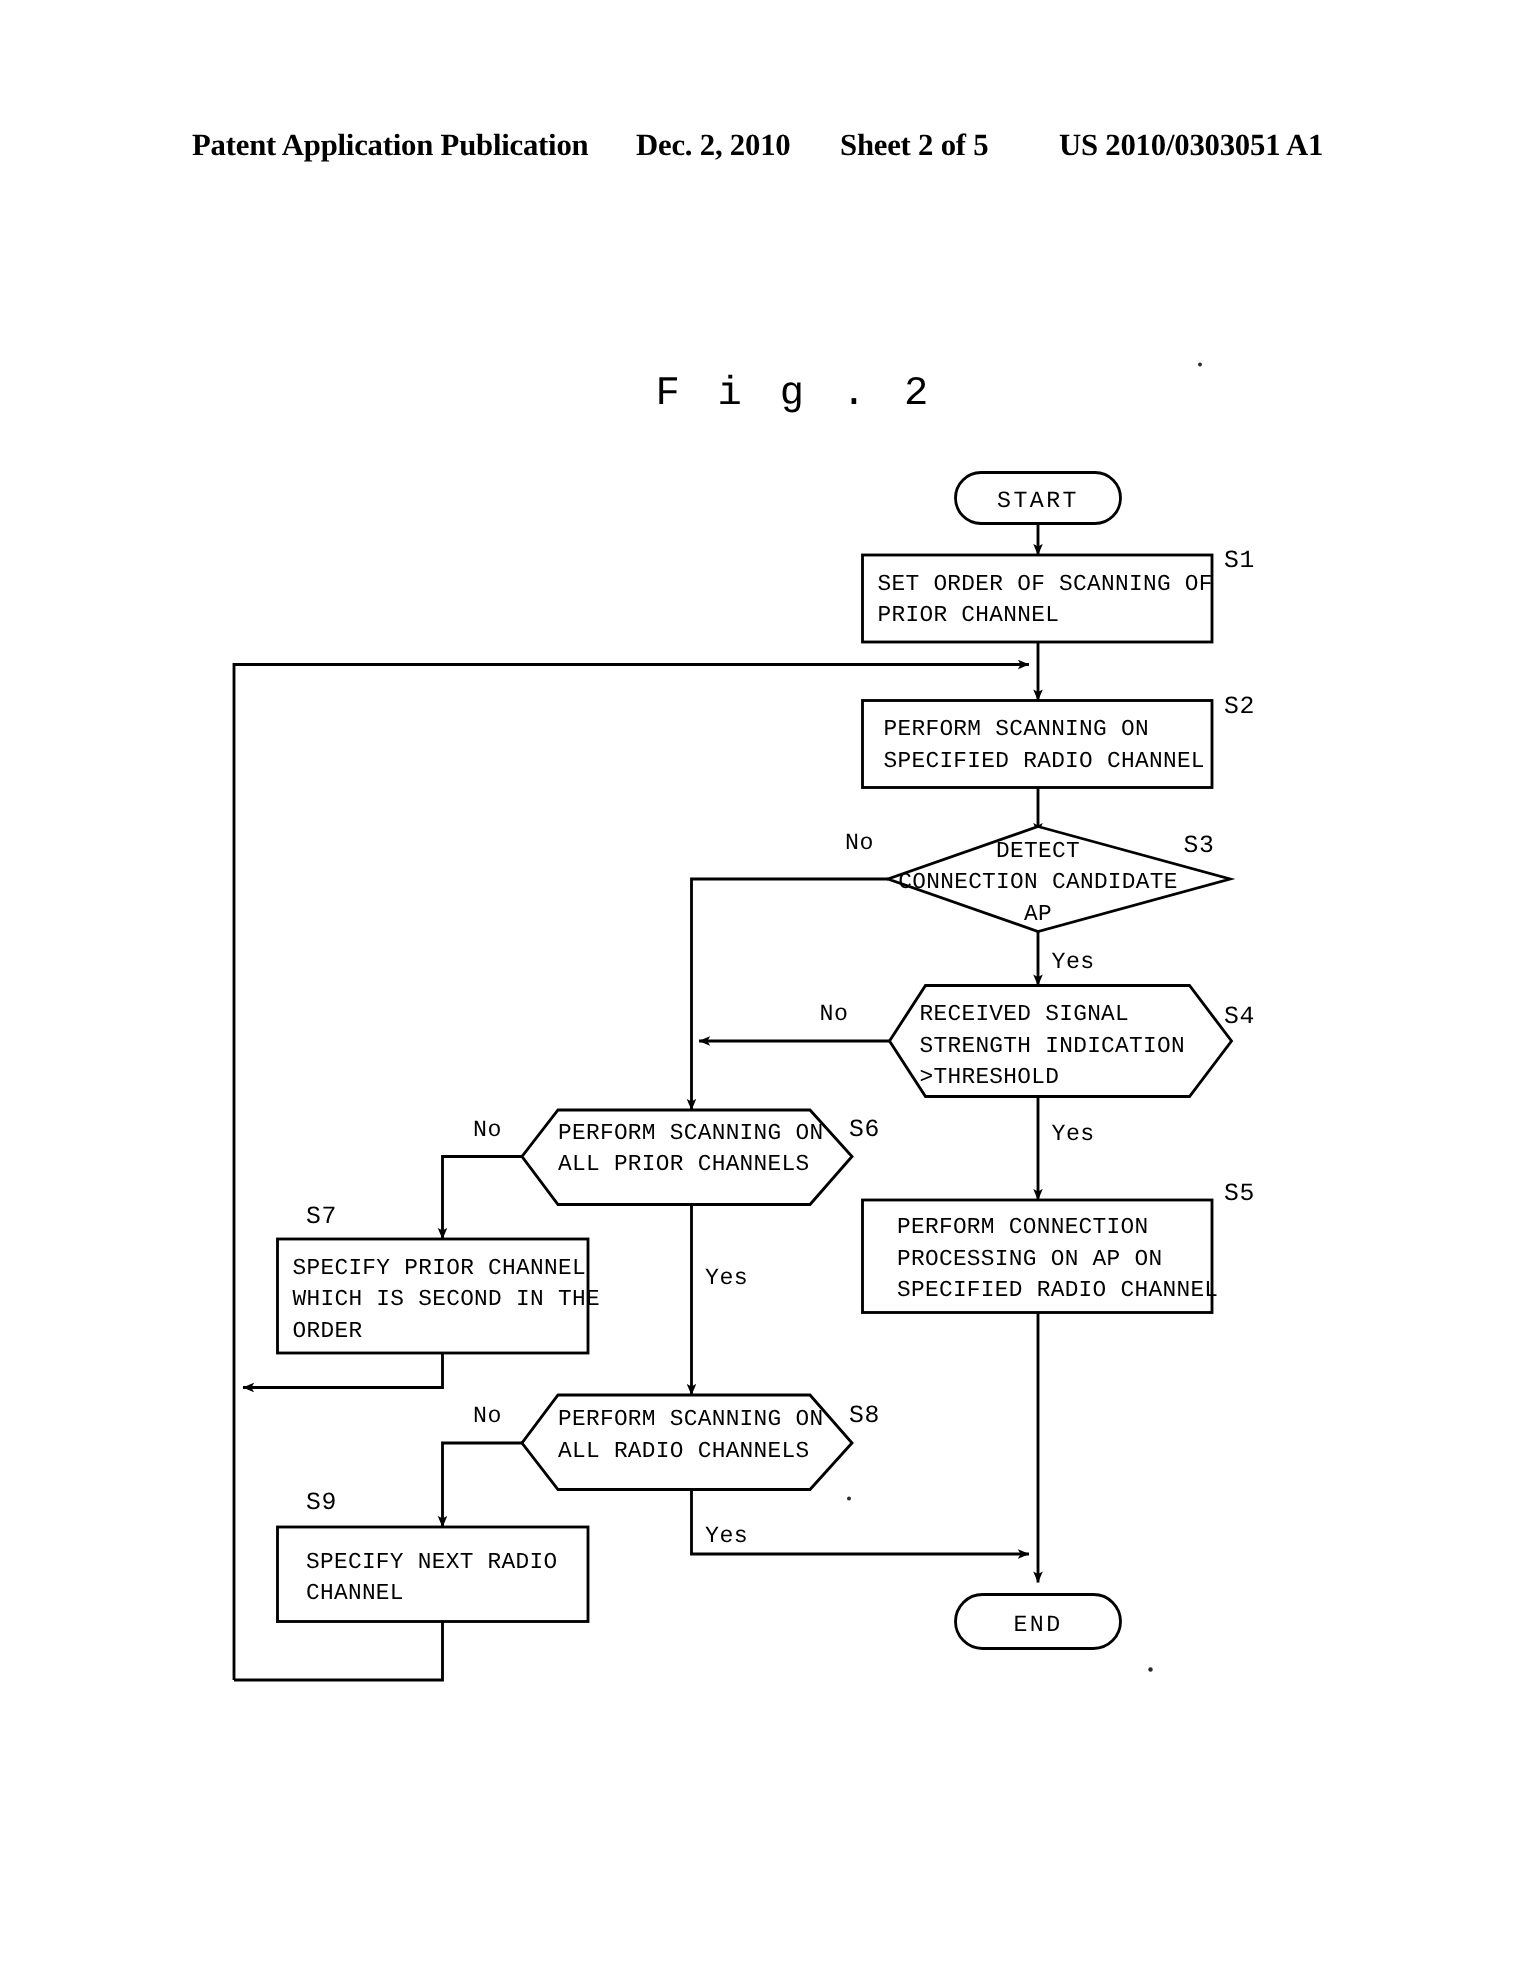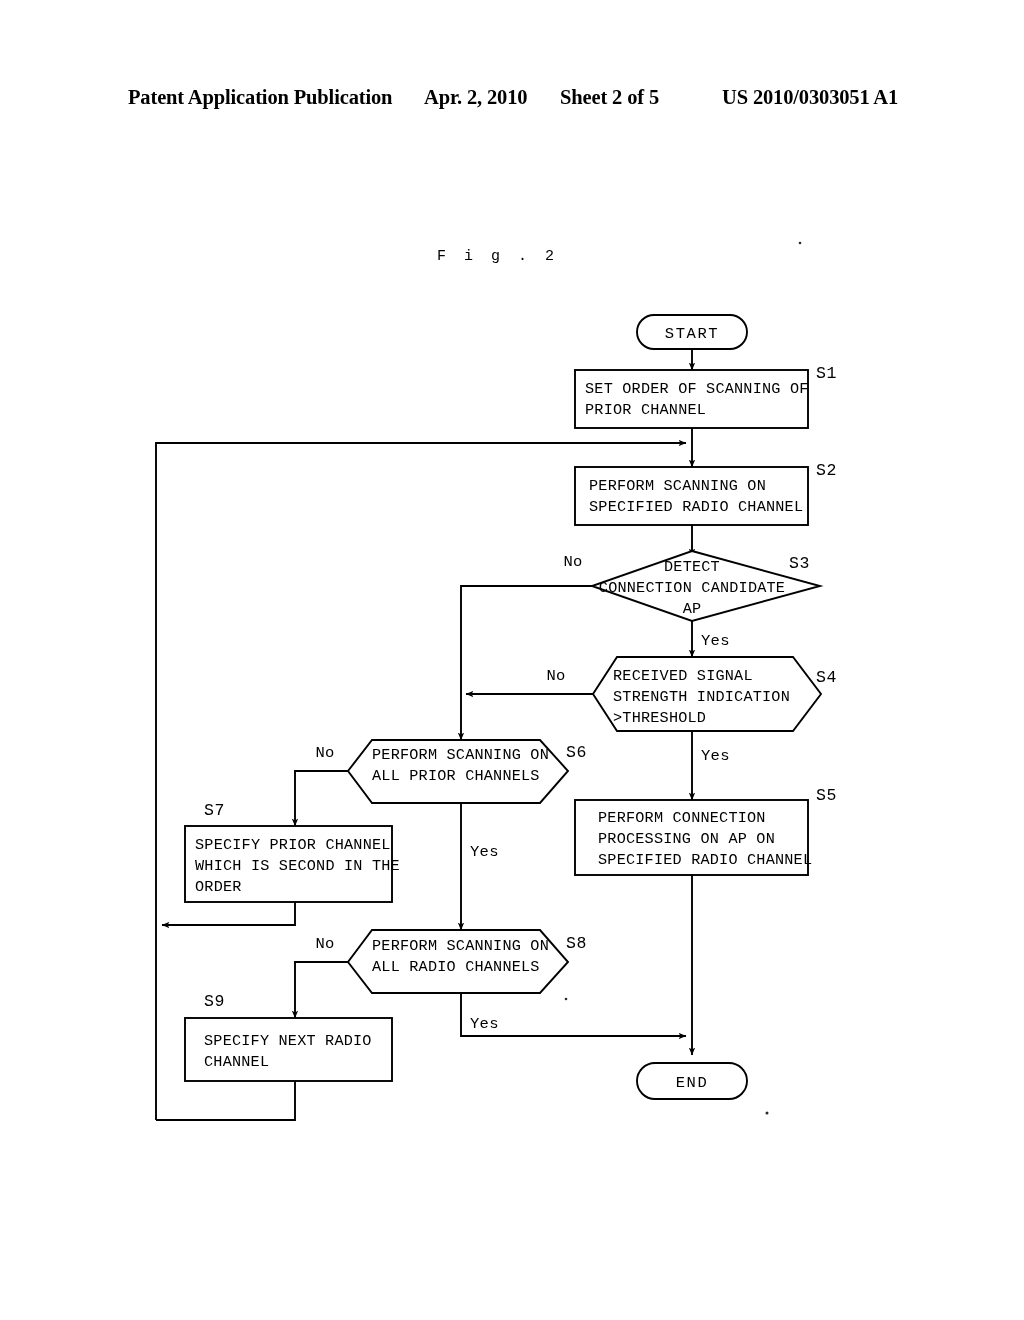--- a/index.html
+++ b/index.html
@@ -33,29 +33,29 @@
     align-items: baseline;
     font-family: "Liberation Serif", serif;
     font-weight: bold;
     font-size: 20.5px;
     letter-spacing: -0.15px;
     white-space: nowrap;
   }
   .hdr-pub   { position: absolute; left: 128px; }
   .hdr-date  { position: absolute; left: 424px; }
   .hdr-sheet { position: absolute; left: 560px; }
-  .hdr-num   { position: absolute; left: 706px; margin-left: 16px; }
+  .hdr-num   { position: absolute; left: 706px; }
 
   
   .fig-caption {
     position: absolute;
     left: 437px;
     top: 248px;
     font-family: "Liberation Mono", monospace;
-    font-size: 15px;
+    font-size: 27px;
     letter-spacing: 4.5px;
     white-space: nowrap;
   }
 
   
   #flow {
     position: absolute;
     left: 0;
     top: 0;
     width: 1024px;
@@ -89,21 +89,21 @@
   }
   .speck { fill: #2a2a2a; }
 </style>
 </head>
 <body>
 
 <div id="page">
 
   <div class="pub-header">
     <span class="hdr-pub">Patent Application Publication</span>
-    <span class="hdr-date">Apr. 2, 2010</span>
+    <span class="hdr-date">Dec. 2, 2010</span>
     <span class="hdr-sheet">Sheet 2 of 5</span>
     <span class="hdr-num">US 2010/0303051 A1</span>
   </div>
 
   <div class="fig-caption">F i g .  2</div>
 
   <svg id="flow" viewBox="0 0 1024 1320">
     <defs>
       <marker id="ah" markerWidth="9" markerHeight="9" refX="7.4" refY="3.2" orient="auto" markerUnits="userSpaceOnUse">
         <path d="M0,0 L7.6,3.2 L0,6.4 L1.8,3.2 Z" fill="#000"></path>

